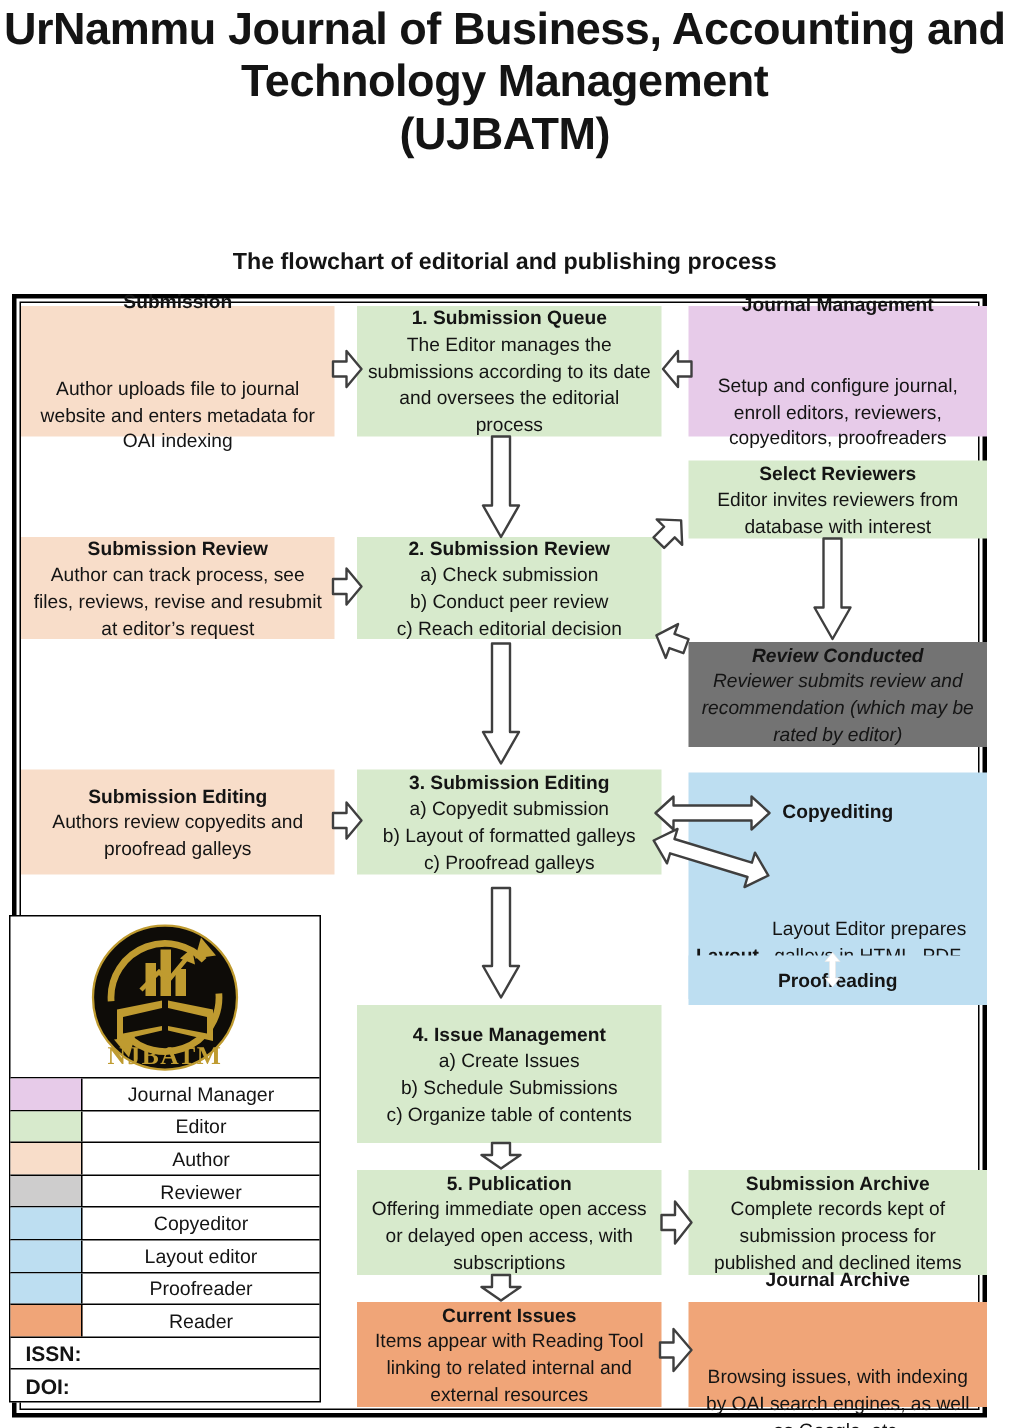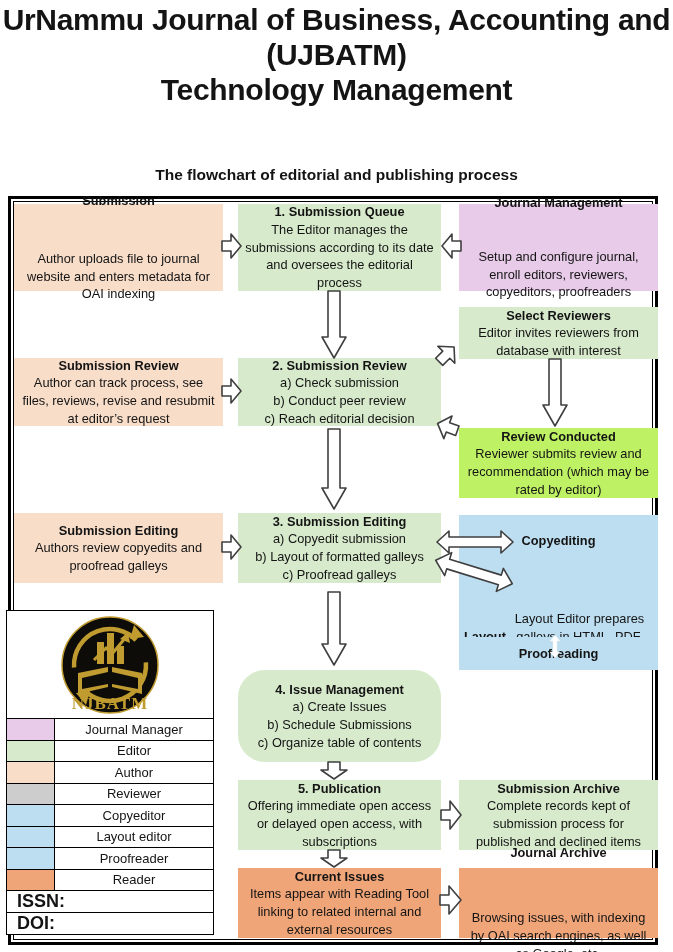--- a/index.html
+++ b/index.html
@@ -21,48 +21,48 @@
   .col-m { left:238px; width:203px; }
   .col-r { left:459px; width:199px; }
 
   .r1 { top:204px; height:87px; }
   .b-selrev { top:307px; height:52px; }
   .r2 { top:358px; height:68px; }
   .b-revcon { top:428px; height:70px; }
   .r3 { top:513px; height:70px; }
   .b-blue  { top:515px; height:151px; justify-content:space-between; }
   .b-proof { top:637px; height:33px; }
-  .b-issue { top:670px; height:92px;border-radius:27px; }
+  .b-issue { top:670px; height:92px; }
   .b-pub, .b-subarch { top:780px; height:70px; }
   .b-cur, .b-jarch { top:868px; height:70px; }
 
   .blue-top { height:46px; display:flex; align-items:center; justify-content:center; width:100%; }
   .blue-bottom { display:flex; align-items:center; justify-content:center; width:100%; }
 
   .arrow { position:absolute; z-index:5; line-height:0; }
   .arrow svg { display:block; overflow:visible; }
   .ap { fill:#fff; stroke:#3f3f3f; stroke-width:1.6; stroke-linejoin:round; }
   .ap-white { fill:#fff; stroke:#e8e8e8; stroke-width:0.5; }
 
   .legend { position:absolute; left:6px; top:610px; width:208px; height:325px;
     border:1px solid #000; background:#fff; display:flex; flex-direction:column; z-index:3; }
   .legend-logo { height:107px; display:flex; align-items:center; justify-content:center; }
   .legend-row { flex:1; display:flex; border-top:1px solid #000; align-items:stretch; }
   .legend-swatch { width:48px; border-right:1px solid #000; }
   .legend-label { flex:1; display:flex; align-items:center; justify-content:center; font-size:13px; }
   .legend-field { flex:1; display:flex; border-top:1px solid #000; align-items:center; }
-  .legend-field .fl { font-weight:bold; font-size:18px; padding-left:10px; }
+  .legend-field .fl { font-weight:bold; font-size:14px; padding-left:10px; }
 </style>
 </head>
 <body>
 
 <div class="page-title">
   <div>UrNammu Journal of Business, Accounting and</div>
+  <div>Technology Management</div>
   <div>(UJBATM)</div>
-  <div>Technology Management</div>
 </div>
 
 <div class="page-subtitle">The flowchart of editorial and publishing process</div>
 
 <div class="frame">
   <div class="frame-inner"></div>
 </div>
 
 <div class="box col-l r1" style="background-color: rgb(248, 221, 201); gap: 40px;">
   <div class="t">Submission</div>
@@ -85,21 +85,21 @@
 <div class="box col-l r2" style="background-color: rgb(248, 221, 201);">
   <div class="t">Submission Review</div>
   <div>Author can track process, see files, reviews, revise and resubmit at editor’s request</div>
 </div>
 <div class="box col-m r2" style="background-color: rgb(215, 234, 204);">
   <div class="t">2. Submission Review</div>
   <div>a) Check submission</div>
   <div>b) Conduct peer review</div>
   <div>c) Reach editorial decision</div>
 </div>
-<div class="box col-r b-revcon" style="background-color: #bef264;">
+<div class="box col-r b-revcon" style="background-color: #737373; font-style: italic;">
   <div class="t">Review Conducted</div>
   <div>Reviewer submits review and recommendation (which may be rated by editor)</div>
 </div>
 
 <div class="box col-l r3" style="background-color: rgb(248, 221, 201);">
   <div class="t">Submission Editing</div>
   <div>Authors review copyedits and proofread galleys</div>
 </div>
 <div class="box col-m r3" style="background-color: rgb(215, 234, 204);">
   <div class="t">3. Submission Editing</div>

